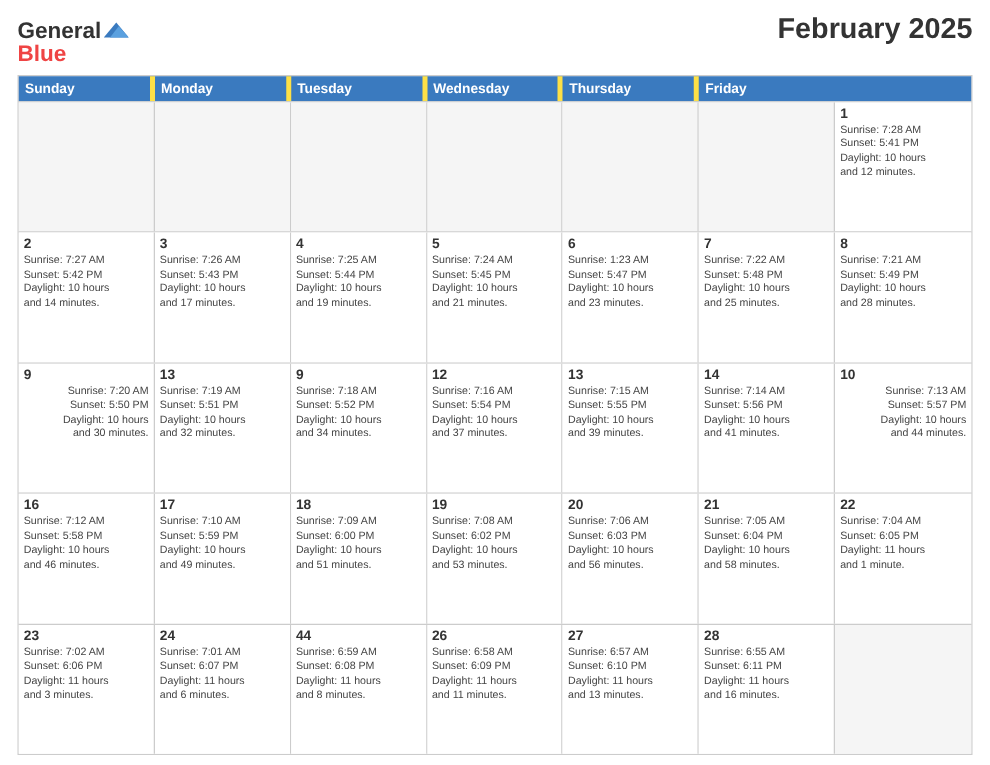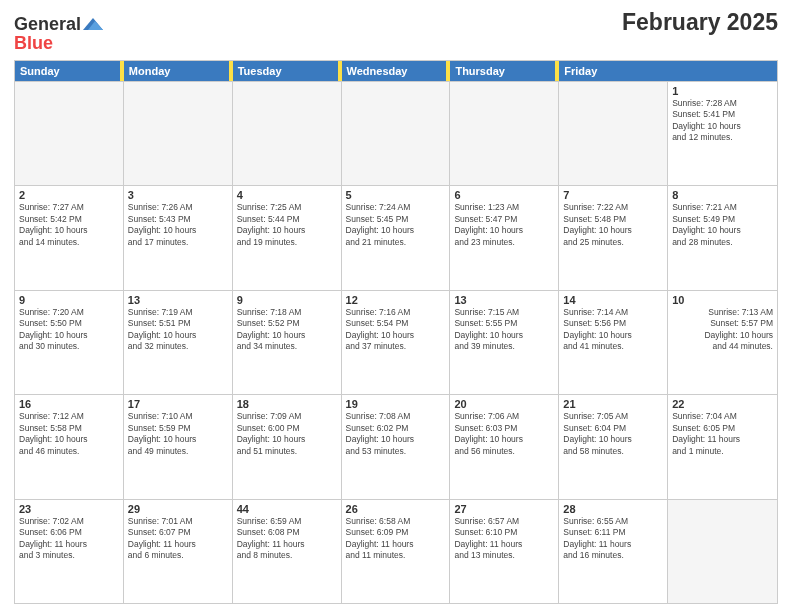--- a/index.html
+++ b/index.html
@@ -195,21 +195,21 @@
             <div class="day-num">8</div>
             <div class="day-info" style="white-space: pre-line;">Sunrise: 7:21 AM
 Sunset: 5:49 PM
 Daylight: 10 hours
 and 28 minutes.</div>
           </div>
         </div>
         <div class="cal-row">
           <div class="cal-cell">
             <div class="day-num">9</div>
-            <div class="day-info" style="white-space: pre-line;">Sunrise: 7:20 AM
+            <div class="day-info" style="white-space: pre-line; text-align: right;">Sunrise: 7:20 AM
 Sunset: 5:50 PM
 Daylight: 10 hours
 and 30 minutes.</div>
           </div>
           <div class="cal-cell">
             <div class="day-num">13</div>
             <div class="day-info" style="white-space: pre-line;">Sunrise: 7:19 AM
 Sunset: 5:51 PM
 Daylight: 10 hours
 and 32 minutes.</div>
@@ -303,21 +303,21 @@
         </div>
         <div class="cal-row">
           <div class="cal-cell">
             <div class="day-num">23</div>
             <div class="day-info" style="white-space: pre-line;">Sunrise: 7:02 AM
 Sunset: 6:06 PM
 Daylight: 11 hours
 and 3 minutes.</div>
           </div>
           <div class="cal-cell">
-            <div class="day-num">29</div>
+            <div class="day-num">24</div>
             <div class="day-info" style="white-space: pre-line;">Sunrise: 7:01 AM
 Sunset: 6:07 PM
 Daylight: 11 hours
 and 6 minutes.</div>
           </div>
           <div class="cal-cell">
             <div class="day-num">44</div>
             <div class="day-info" style="white-space: pre-line;">Sunrise: 6:59 AM
 Sunset: 6:08 PM
 Daylight: 11 hours

